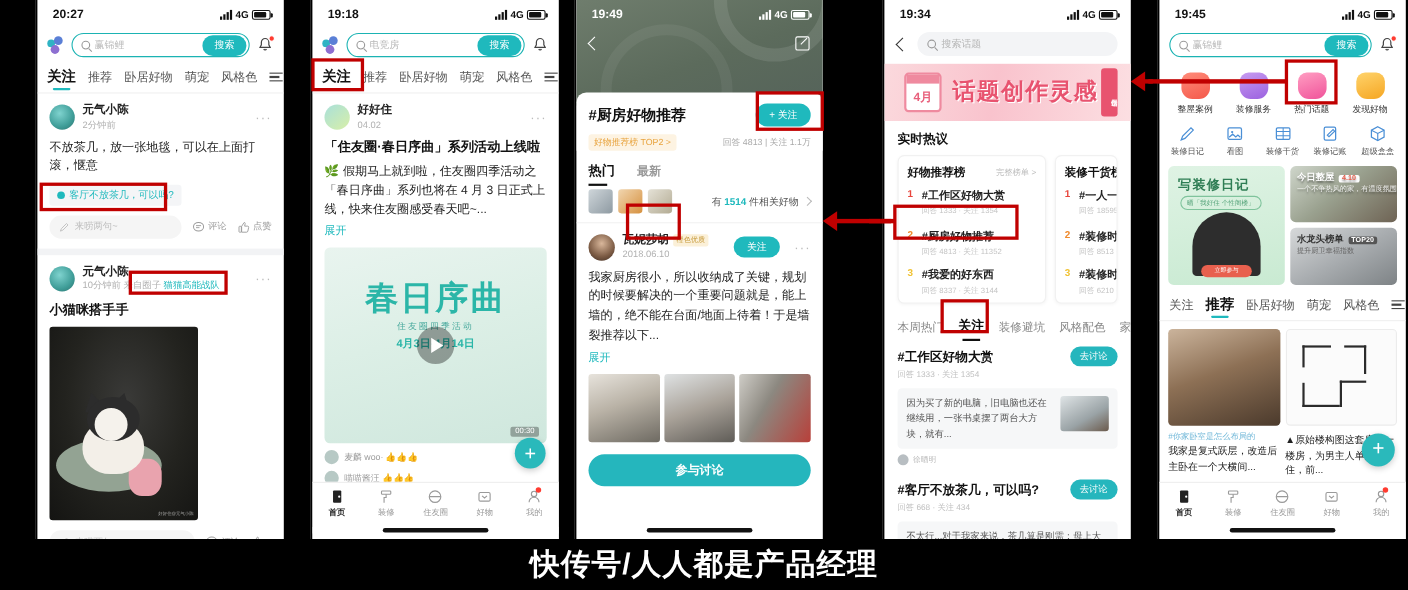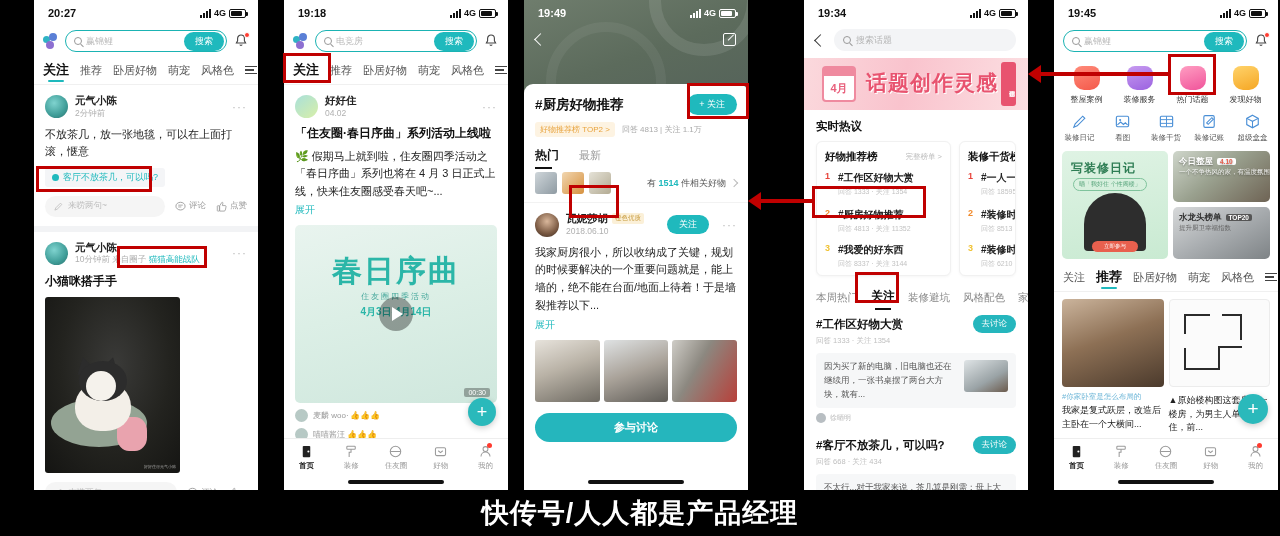--- a/index.html
+++ b/index.html
@@ -140,27 +140,27 @@
   .topic-hero .ring{position:absolute;left:56%;top:-54px;width:110px;height:110px;border-radius:50%;border:12px solid rgba(255,255,255,.10);}
   .topic-hero .ring2{position:absolute;left:10%;top:22px;width:120px;height:120px;border-radius:50%;border:10px solid rgba(255,255,255,.06);}
   .hero-nav{position:absolute;left:0;right:0;top:26px;height:26px;display:flex;align-items:center;justify-content:space-between;padding:0 12px;}
   .chev{width:9px;height:9px;border-left:1.6px solid #fff;border-bottom:1.6px solid #fff;transform:rotate(45deg);}
   .shareic{width:13px;height:13px;border:1.4px solid #fff;border-radius:2px;position:relative;}
   .shareic::after{content:"";position:absolute;left:3px;top:3px;width:8px;height:1.4px;background:#fff;transform:rotate(-45deg);}
   .topic-card{background:#fff;border-radius:9px 9px 0 0;margin-top:-12px;position:relative;padding:10px 11px 0 11px;}
   .tc-head{display:flex;align-items:center;}
   .tc-title{font-size:13.5px;font-weight:bold;color:#111;}
   .followbtn{margin-left:auto;background:#1fb9bd;color:#fff;font-size:9px;border-radius:11px;padding:4px 12px;white-space:nowrap;}
-  .tc-meta{display:flex;align-items:center;gap:7px;margin-top:7px;}
+  .tc-meta{display:flex;align-items:center;gap:7px;margin-top:7px;justify-content:space-between;}
   .rankbadge{font-size:8px;color:#e8a33d;background:#fdf3e2;border-radius:3px;padding:2px 5px;white-space:nowrap;}
   .tc-stats{font-size:8px;color:#aaa;}
   .tc-desc{margin-top:8px;background:#f6f7f8;border-radius:4px;padding:7px 8px;font-size:9px;color:#777;line-height:1.65;}
   .tc-desc .more{color:#aaa;}
   .hot-tabs{display:flex;align-items:center;gap:20px;padding:10px 11px 0 11px;}
-  .hot-tabs .ht{font-size:11px;color:#999;position:relative;}
+  .hot-tabs .ht{font-size:11px;color:#999;position:relative;font-weight:bold;}
   .hot-tabs .ht.on{font-size:12px;color:#111;font-weight:bold;}
   .hot-tabs .ht.on::after{content:"";position:absolute;left:0;bottom:-5px;width:17px;height:2px;background:#111;}
   .goods-row{display:flex;align-items:center;gap:5px;padding:8px 11px 8px 11px;border-bottom:1px solid #f2f2f2;}
   .gthumb{width:22px;height:22px;border-radius:3px;flex:none;}
   .g1{background:linear-gradient(135deg,#cfd6da,#8e9aa2);}
   .g2{background:linear-gradient(135deg,#f1d6b0,#d6913f);}
   .g3{background:linear-gradient(135deg,#e5e2d7,#b3ab93);}
   .goods-row .gtxt{margin-left:auto;font-size:9px;color:#555;}
   .goods-row .gtxt b{color:#1fb9bd;}
   .goods-row .gchev{width:6px;height:6px;border-top:1.3px solid #bbb;border-right:1.3px solid #bbb;transform:rotate(45deg);}

